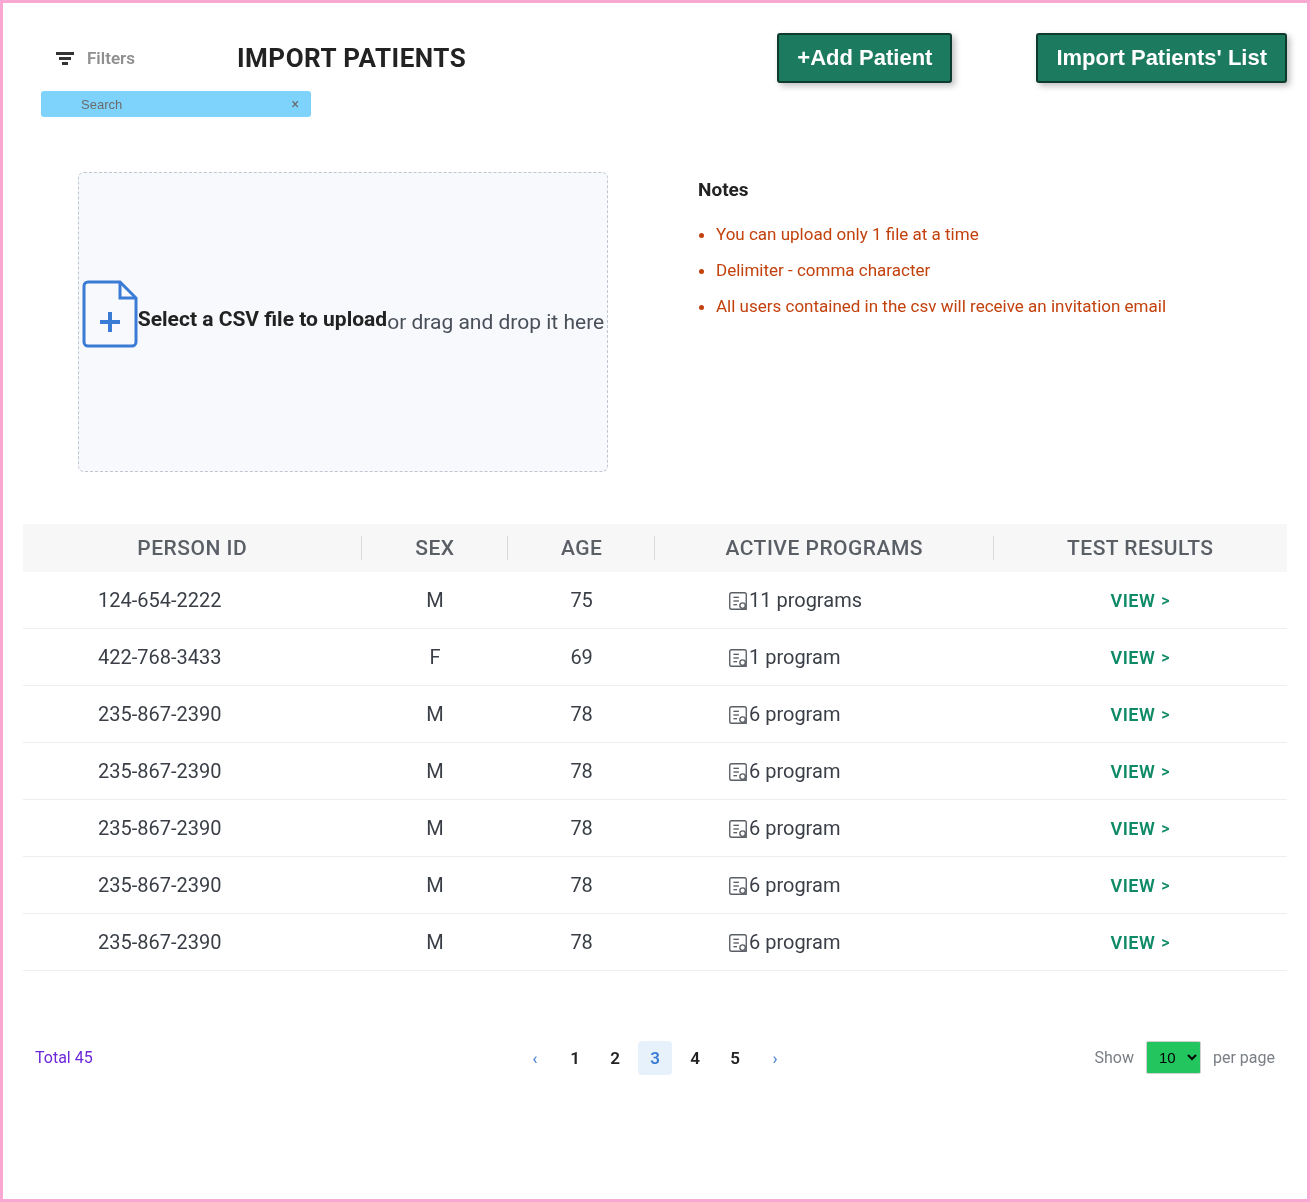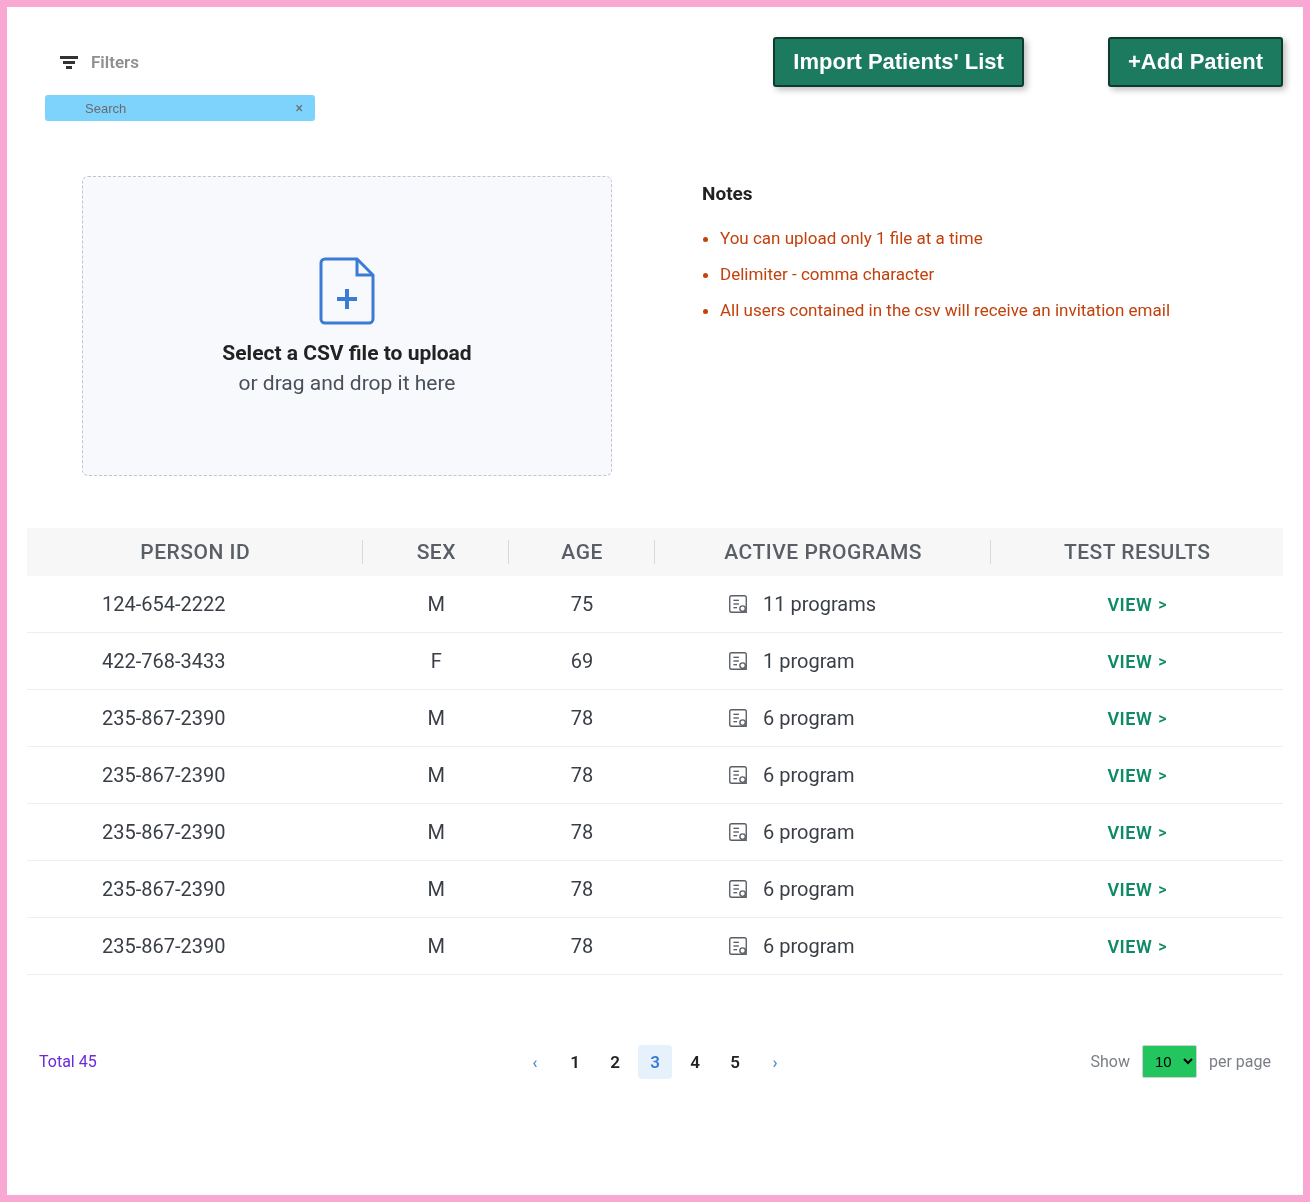--- a/index.html
+++ b/index.html
@@ -4,21 +4,21 @@
 <style>
   * { box-sizing: border-box; margin: 0; padding: 0; }
   body {
     font-family: -apple-system, BlinkMacSystemFont, "Segoe UI", Roboto, Arial, sans-serif;
     background: #fff;
     color: #2c2c2c;
   }
   .page {
     width: 1310px;
     height: 1202px;
-    border: 7px solid #f9a8d4;
+    border: 3px solid #f9a8d4;
     padding: 30px 20px 32px 20px;
     position: relative;
   }
   .topbar {
     display: flex;
     align-items: center;
     gap: 14px;
     margin-bottom: 8px;
   }
   .filters-wrap {
@@ -92,21 +92,21 @@
     margin-left: 55px;
     margin-right: 20px;
   }
   .upload-zone {
     width: 530px;
     height: 300px;
     border: 1px dashed #bfc6d0;
     border-radius: 6px;
     background: #f8f9fc;
     display: flex;
-    flex-direction: column;
+    flex-direction: row;
     align-items: center;
     justify-content: center;
     cursor: pointer;
   }
   .upload-icon {
     margin-bottom: 12px;
   }
   .upload-title {
     font-size: 21px;
     font-weight: 700;
@@ -172,23 +172,22 @@
     text-align: center;
   }
   table.patients tbody td.col-person { text-align: left; padding-left: 75px; }
   .col-person { width: 300px; }
   .col-sex { width: 130px; }
   .col-age { width: 130px; }
   .col-programs { width: 300px; }
   .col-results { width: 260px; }
   .programs-cell {
     display: flex;
-    align-items: center;
+    align-items: flex-end;
     justify-content: flex-start;
-    gap: 14px;
     padding-left: 62px;
   }
   .program-icon svg { display:block; }
   .view-link {
     color: #0f8a67;
     font-weight: 600;
     font-size: 18px;
     letter-spacing: 0.5px;
     cursor: pointer;
     display: inline-flex;
@@ -256,23 +255,24 @@
     <div class="filters-wrap">
       <span class="filter-icon">
         <svg width="24" height="24" viewBox="0 0 24 24" fill="none">
           <rect x="3" y="6" width="18" height="3" fill="#333"></rect>
           <rect x="6" y="11" width="12" height="3" fill="#333"></rect>
           <rect x="9" y="16" width="6" height="3" fill="#333"></rect>
         </svg>
       </span>
       <span class="filters-label">Filters</span>
     </div>
+    <div class="page-title">IMPORT PATIENTS</div>
     <div class="spacer"></div>
+    <button class="btn-primary">+Add Patient</button>
     <button class="btn-primary">Import Patients' List</button>
-    <button class="btn-primary">+Add Patient</button>
   </div>
 
   <div class="search-row">
     <div class="search-box">
       <input class="search-input" type="text" placeholder="Search" style="">
       <span class="search-clear">×</span>
     </div>
   </div>
 
   <div class="middle-section">

